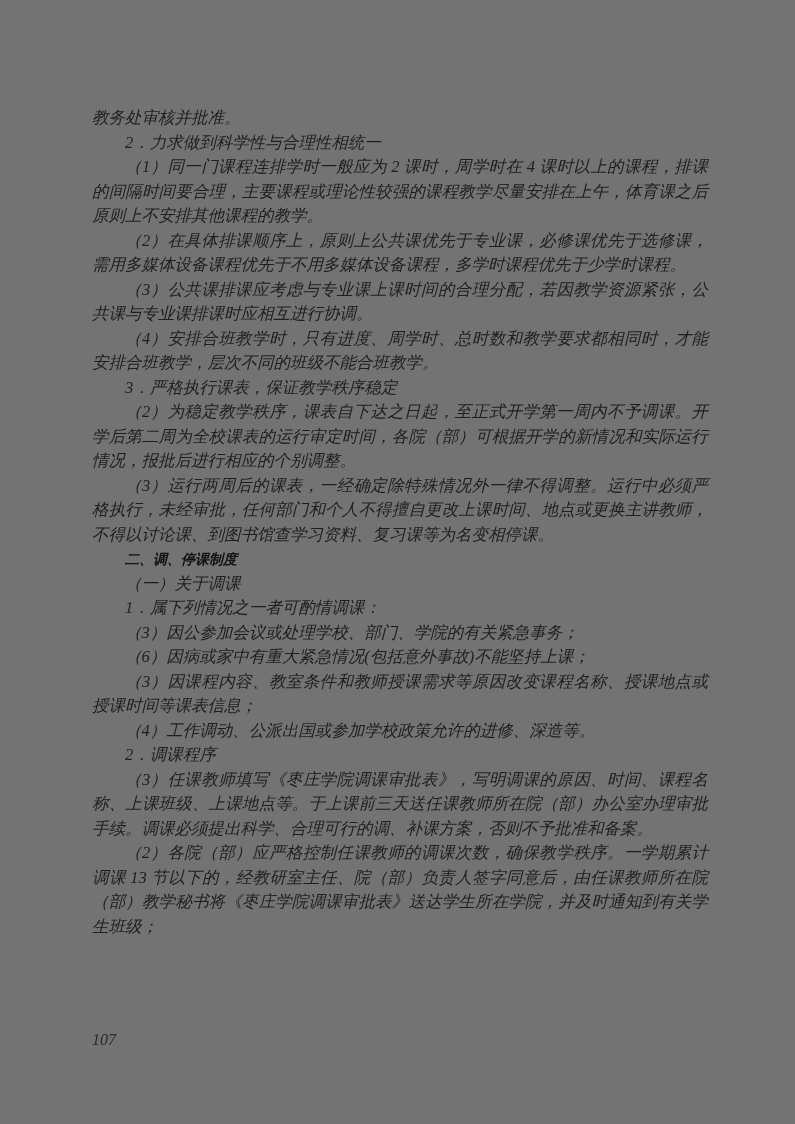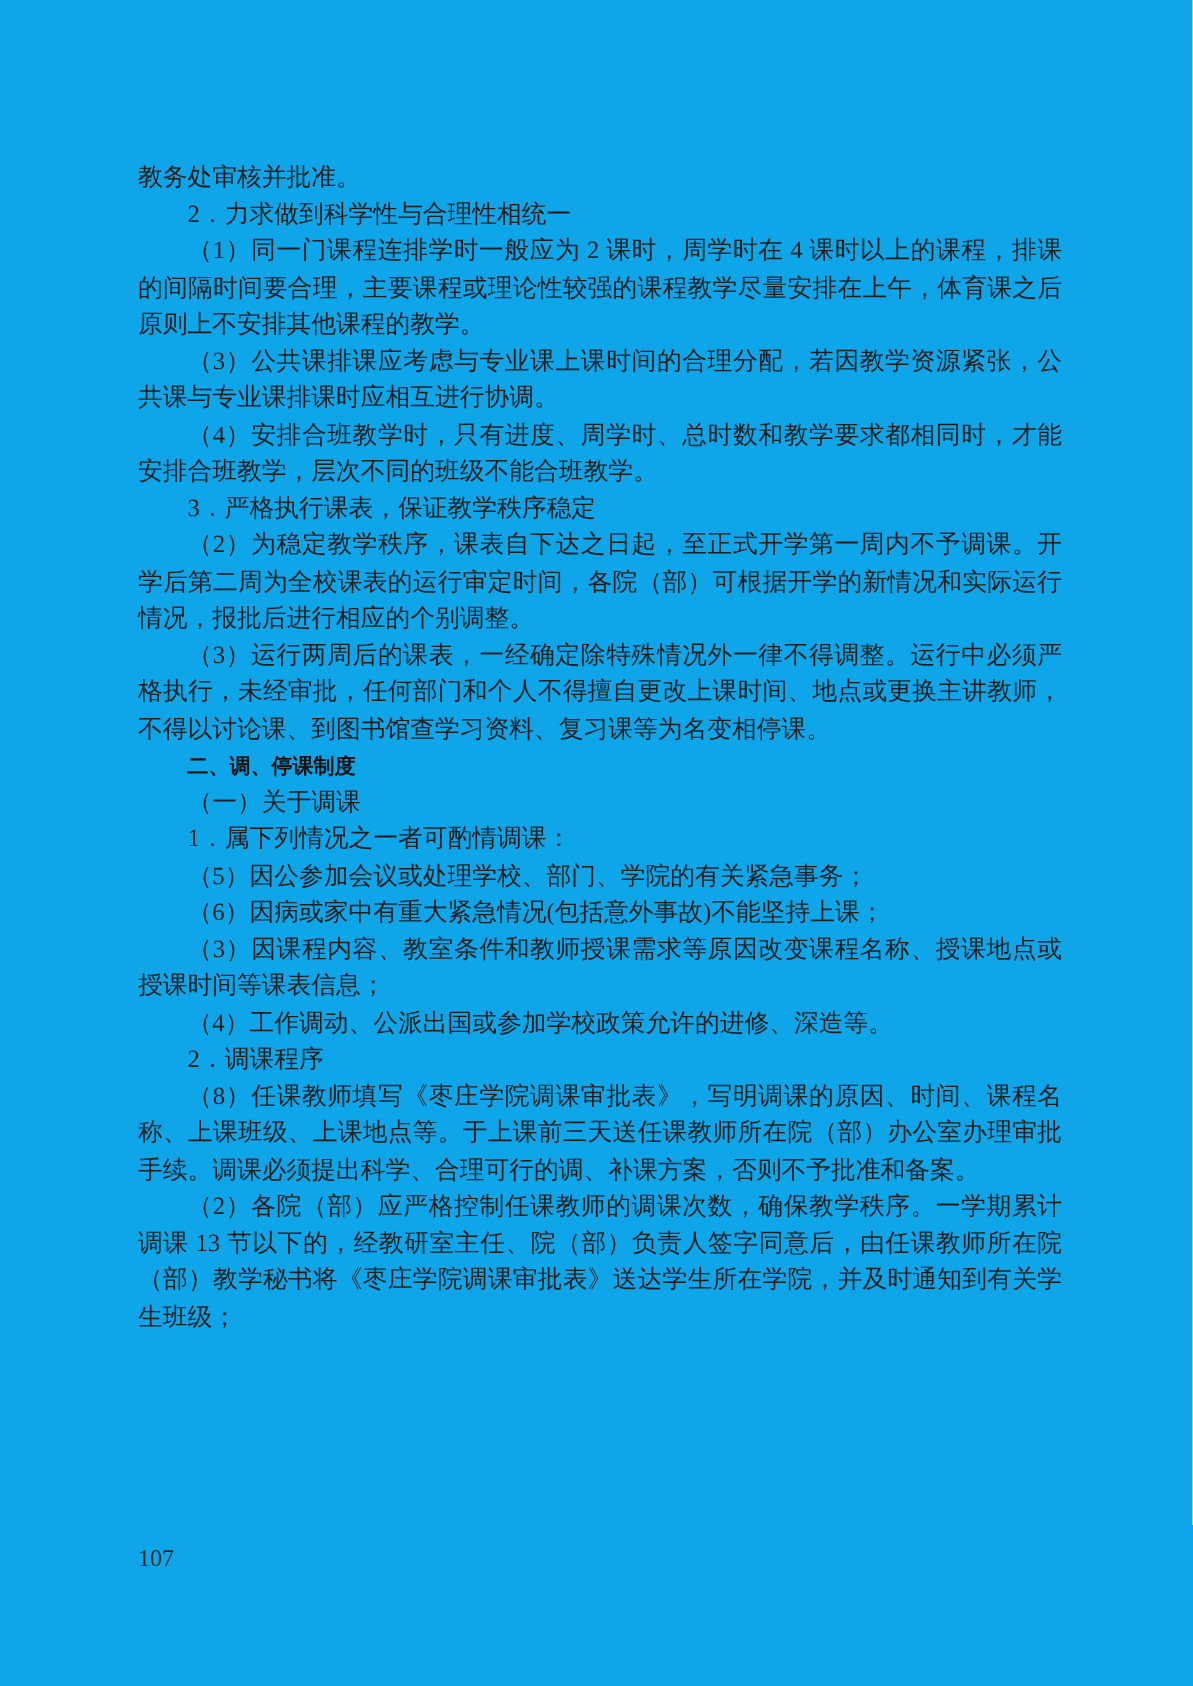--- a/index.html
+++ b/index.html
@@ -4,24 +4,25 @@
 <style>
   html, body {
     margin: 0;
     padding: 0;
     background: #ffffff;
   }
   .page {
     position: relative;
     width: 795px;
     height: 1124px;
-    background: #0ea5e9;
+    background: #737373;
     overflow: hidden;
     font-family: "Liberation Serif", "DejaVu Serif", serif;
     color: #1e1e1e;
+    font-style: italic;
   }
   .doc-body {
     position: absolute;
     left: 92px;
     top: 106px;
     width: 616px;
     font-size: 16.5px;
     line-height: 24.5px;
     text-align: justify;
     letter-spacing: 0;
@@ -55,30 +56,31 @@
   }
 </style>
 </head>
 <body>
 
 <div class="page">
   <div class="doc-body">
     <p class="continuation">教务处审核并批准。</p>
     <p class="para">2．力求做到科学性与合理性相统一</p>
     <p class="para">（1）同一门课程连排学时一般应为 2 课时，周学时在 4 课时以上的课程，排课的间隔时间要合理，主要课程或理论性较强的课程教学尽量安排在上午，体育课之后原则上不安排其他课程的教学。</p>
+    <p class="para">（2）在具体排课顺序上，原则上公共课优先于专业课，必修课优先于选修课，需用多媒体设备课程优先于不用多媒体设备课程，多学时课程优先于少学时课程。</p>
     <p class="para">（3）公共课排课应考虑与专业课上课时间的合理分配，若因教学资源紧张，公共课与专业课排课时应相互进行协调。</p>
     <p class="para">（4）安排合班教学时，只有进度、周学时、总时数和教学要求都相同时，才能安排合班教学，层次不同的班级不能合班教学。</p>
     <p class="para">3．严格执行课表，保证教学秩序稳定</p>
     <p class="para">（2）为稳定教学秩序，课表自下达之日起，至正式开学第一周内不予调课。开学后第二周为全校课表的运行审定时间，各院（部）可根据开学的新情况和实际运行情况，报批后进行相应的个别调整。</p>
     <p class="para">（3）运行两周后的课表，一经确定除特殊情况外一律不得调整。运行中必须严格执行，未经审批，任何部门和个人不得擅自更改上课时间、地点或更换主讲教师，不得以讨论课、到图书馆查学习资料、复习课等为名变相停课。</p>
     <p class="heading">二、调、停课制度</p>
     <p class="para">（一）关于调课</p>
     <p class="para">1．属下列情况之一者可酌情调课：</p>
-    <p class="para">（5）因公参加会议或处理学校、部门、学院的有关紧急事务；</p>
+    <p class="para">（3）因公参加会议或处理学校、部门、学院的有关紧急事务；</p>
     <p class="para">（6）因病或家中有重大紧急情况(包括意外事故)不能坚持上课；</p>
     <p class="para">（3）因课程内容、教室条件和教师授课需求等原因改变课程名称、授课地点或授课时间等课表信息；</p>
     <p class="para">（4）工作调动、公派出国或参加学校政策允许的进修、深造等。</p>
     <p class="para">2．调课程序</p>
-    <p class="para">（8）任课教师填写《枣庄学院调课审批表》，写明调课的原因、时间、课程名称、上课班级、上课地点等。于上课前三天送任课教师所在院（部）办公室办理审批手续。调课必须提出科学、合理可行的调、补课方案，否则不予批准和备案。</p>
+    <p class="para">（3）任课教师填写《枣庄学院调课审批表》，写明调课的原因、时间、课程名称、上课班级、上课地点等。于上课前三天送任课教师所在院（部）办公室办理审批手续。调课必须提出科学、合理可行的调、补课方案，否则不予批准和备案。</p>
     <p class="para">（2）各院（部）应严格控制任课教师的调课次数，确保教学秩序。一学期累计调课 13 节以下的，经教研室主任、院（部）负责人签字同意后，由任课教师所在院（部）教学秘书将《枣庄学院调课审批表》送达学生所在学院，并及时通知到有关学生班级；</p>
   </div>
   <div class="page-number">107</div>
 </div>
 
 </body></html>

